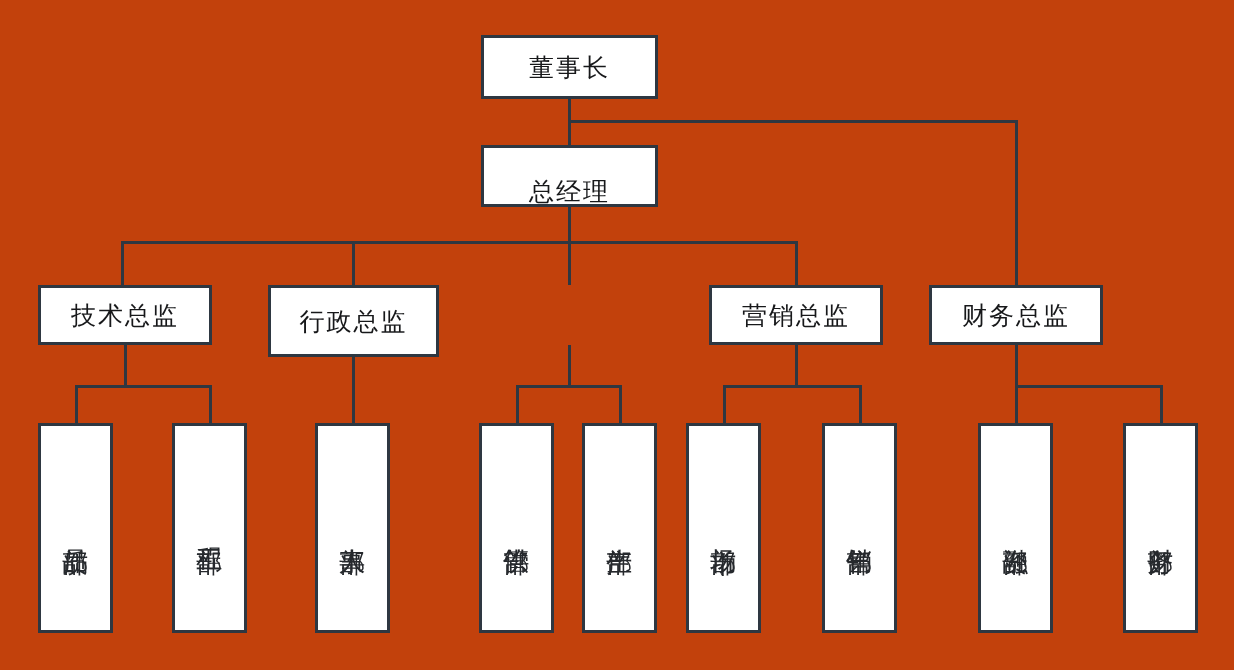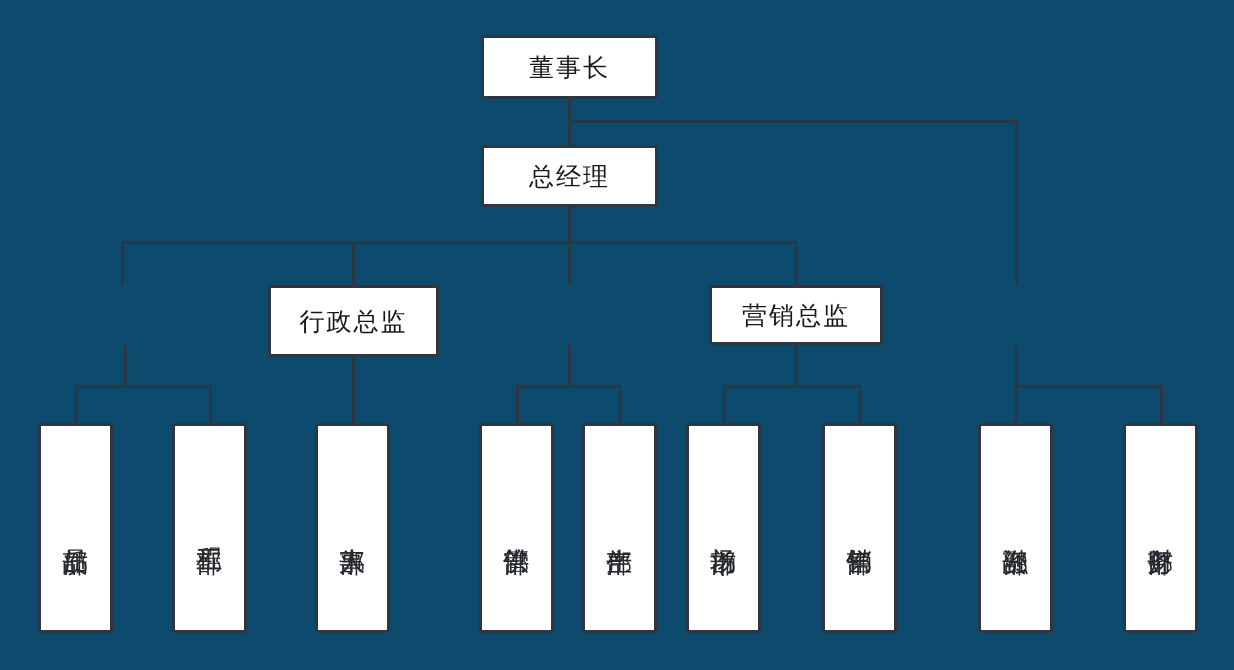--- a/index.html
+++ b/index.html
@@ -4,21 +4,21 @@
 <style>
   html, body {
     margin: 0;
     padding: 0;
     background: #ffffff;
   }
   #chart-root {
     position: relative;
     width: 1234px;
     height: 670px;
-    background: #0c4a6e;
+    background: #c2410c;
     overflow: hidden;
     font-family: "Liberation Sans", sans-serif;
   }
   
   .node {
     position: absolute;
     box-sizing: border-box;
     border: 3px solid #2e3741;
     background: #ffffff;
     display: flex;
@@ -103,34 +103,40 @@
   <div class="vline" style="left:859px; top:385px; height:38px;"></div>
 
   <div class="vline" style="left:1015px; top:345px; height:78px;"></div>
   <div class="hline" style="left:1015px; top:385px; width:148px;"></div>
   <div class="vline" style="left:1160px; top:385px; height:38px;"></div>
 
   <div class="node" style="left:481px; top:35px; width:177px; height:64px;">
     <span class="node-label">董事长</span>
   </div>
 
-  <div class="node" style="left:481px; top:145px; width:177px; height:62px;">
+  <div class="node" style="left:481px; top:145px; width:177px; height:62px;align-items:flex-end;">
     <span class="node-label">总经理</span>
   </div>
 
+  <div class="node" style="left:38px; top:285px; width:174px; height:60px;">
+    <span class="node-label">技术总监</span>
+  </div>
 
   <div class="node" style="left:268px; top:285px; width:171px; height:72px;">
     <span class="node-label">行政总监</span>
   </div>
 
 
   <div class="node" style="left:709px; top:285px; width:174px; height:60px;">
     <span class="node-label">营销总监</span>
   </div>
 
+  <div class="node" style="left:929px; top:285px; width:174px; height:60px;">
+    <span class="node-label">财务总监</span>
+  </div>
 
   <div class="node dept" style="left:38px; top:423px; width:75px; height:210px;">
     <span class="node-label">品质部</span>
   </div>
 
   <div class="node dept" style="left:172px; top:423px; width:75px; height:210px;">
     <span class="node-label">工程部</span>
   </div>
 
   <div class="node dept" style="left:315px; top:423px; width:75px; height:210px;">

